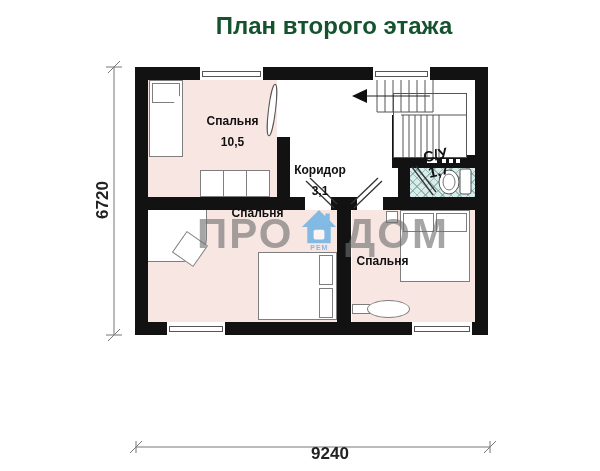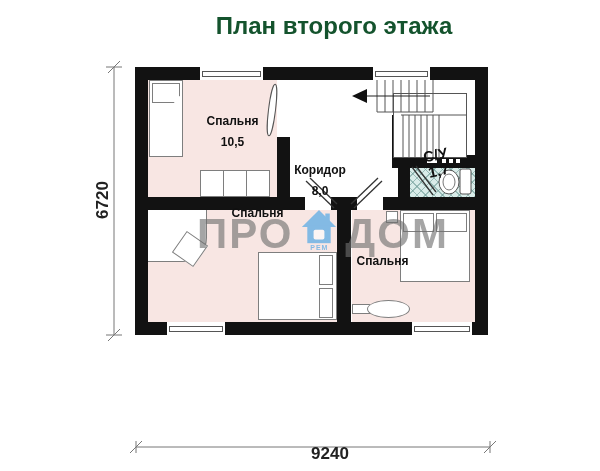--- a/index.html
+++ b/index.html
@@ -195,21 +195,21 @@
         <line x1="484" y1="453" x2="496" y2="441"></line>
     </g>
   </svg>
 
   <div id="lbl-bed1" class="abs room-label">
     <span>Спальня</span>
     <span>10,5</span>
   </div>
   <div id="lbl-corr" class="abs room-label">
     <span>Коридор</span>
-    <span>8,0</span>
+    <span>3,1</span>
   </div>
   <div id="lbl-bath" class="abs room-label">
     <span>С/У</span>
     <span>1,7</span>
   </div>
   <div id="lbl-bed2" class="abs room-label">
     <span>Спальня</span>
   </div>
   <div id="lbl-bed3" class="abs room-label">
     <span>Спальня</span>

